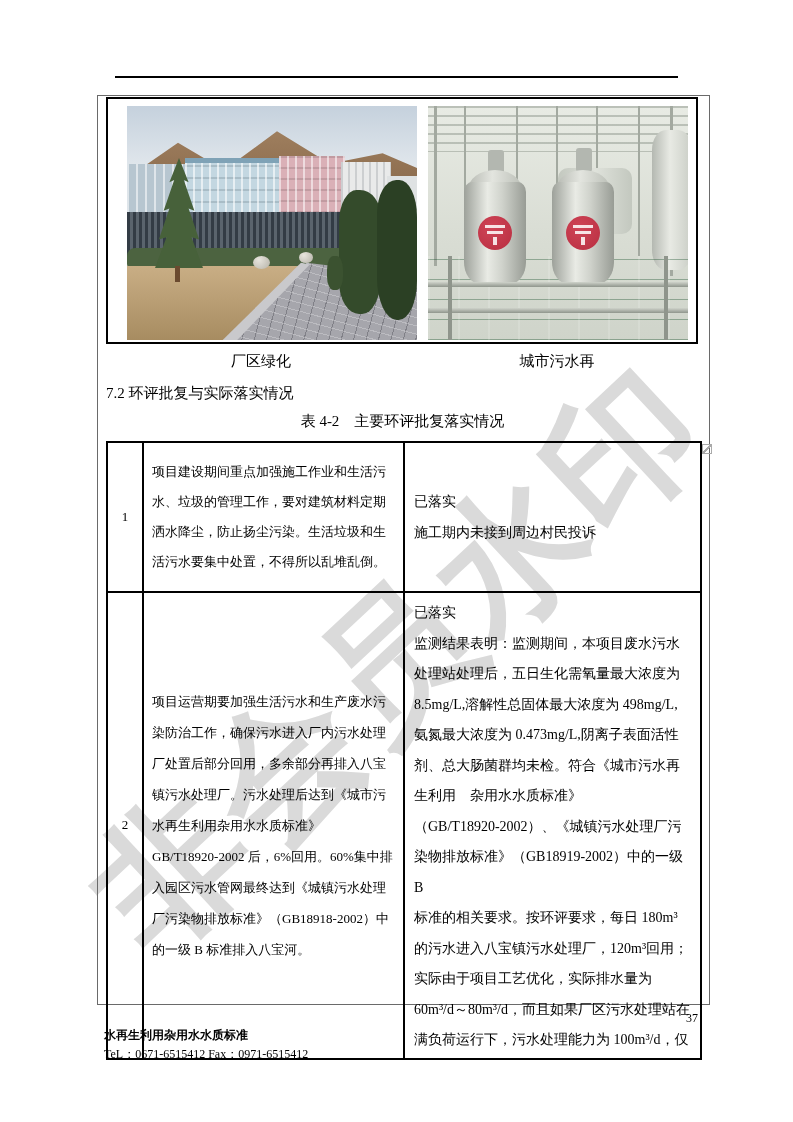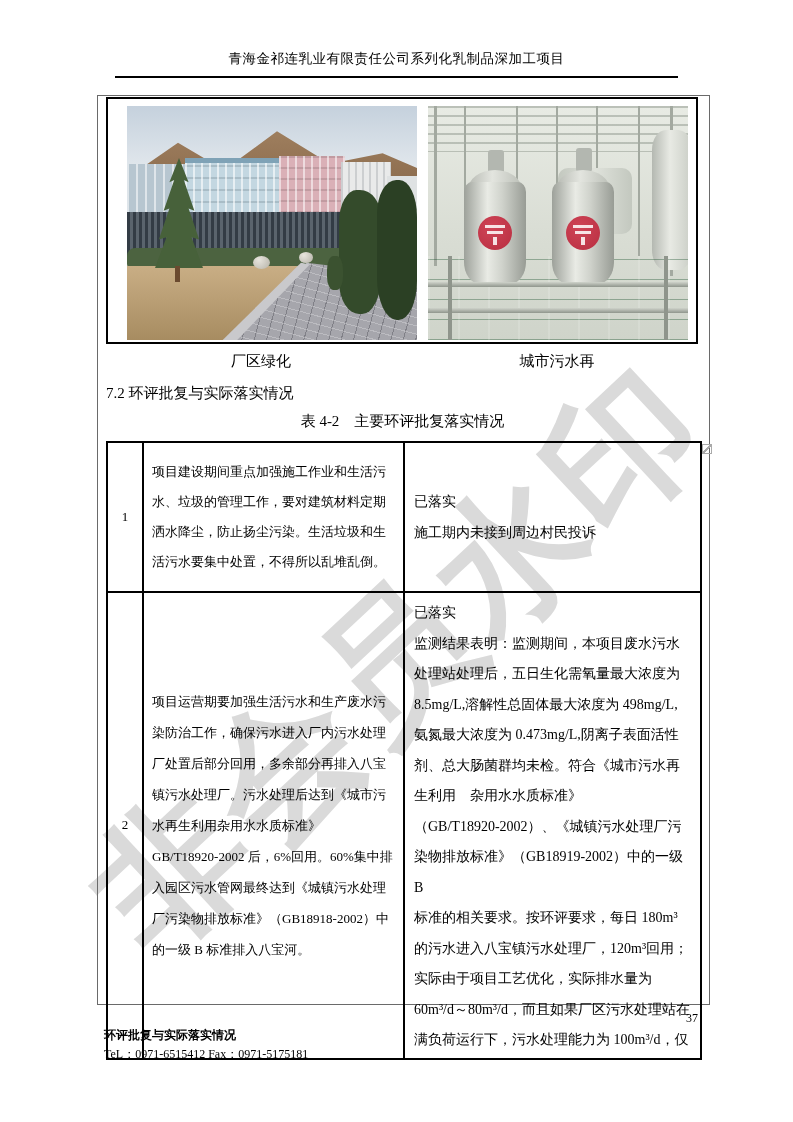--- a/index.html
+++ b/index.html
@@ -111,21 +111,20 @@
   .footer-contact{position:absolute;left:104px;top:1046px;font-size:12px;z-index:1;}
   .page-number{position:absolute;left:672px;top:1011px;width:40px;text-align:center;font-size:12px;z-index:1;}
 </style>
 </head>
 <body>
 
 <div class="page">
 
   <div class="watermark">非会员水印</div>
 
-  <div class="header-title">青海金祁连乳业有限责任公司系列化乳制品深加工项目</div>
   <div class="header-rule"></div>
 
   <div class="text-boundary"></div>
 
   <div class="photo-box">
     <div class="photo photo-left">
       <div class="layer sky"></div>
       <div class="layer mountain"></div>
       <div class="layer bld1"></div>
       <div class="layer bld2"></div>
@@ -228,17 +227,17 @@
 的污水进入八宝镇污水处理厂，120m³回用；
 实际由于项目工艺优化，实际排水量为
 60m³/d～80m³/d，而且如果厂区污水处理站在
 满负荷运行下，污水处理能力为 100m³/d，仅</td>
       </tr>
     </tbody>
   </table>
 
   <div class="table-handle"></div>
 
-  <div class="footer-company">环评批复与实际落实情况</div>
-  <div class="footer-contact">TeL：0971-6515412 Fax：0971-5175181</div>
+  <div class="footer-company">水再生利用杂用水水质标准</div>
+  <div class="footer-contact">TeL：0671-6515412 Fax：0971-6515412</div>
   <div class="page-number">37</div>
 
 </div>
 
 </body></html>

